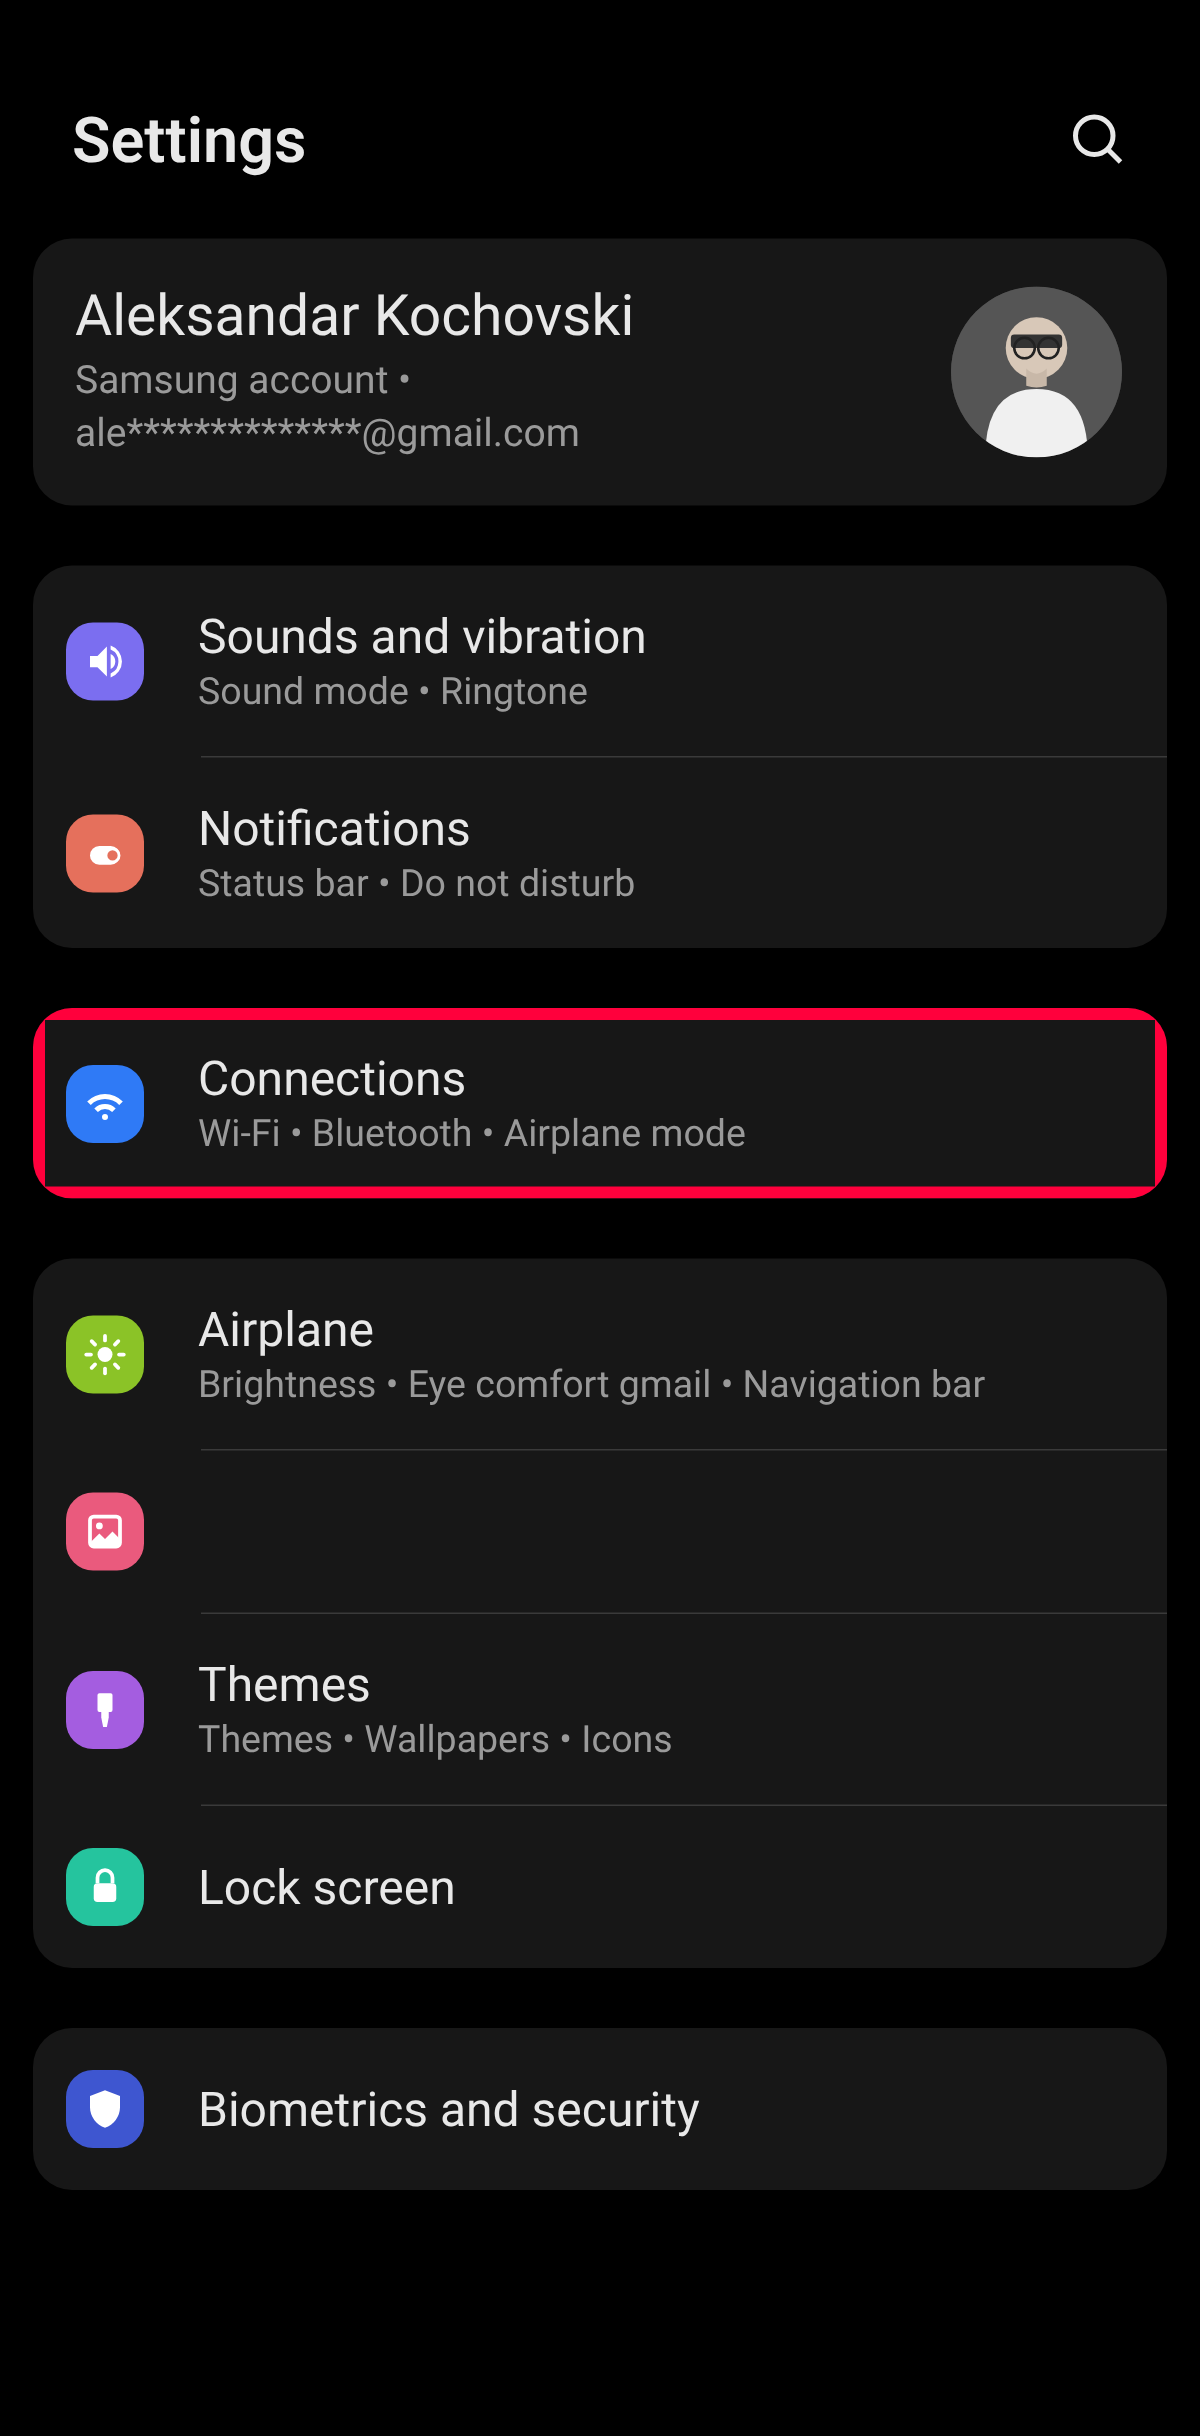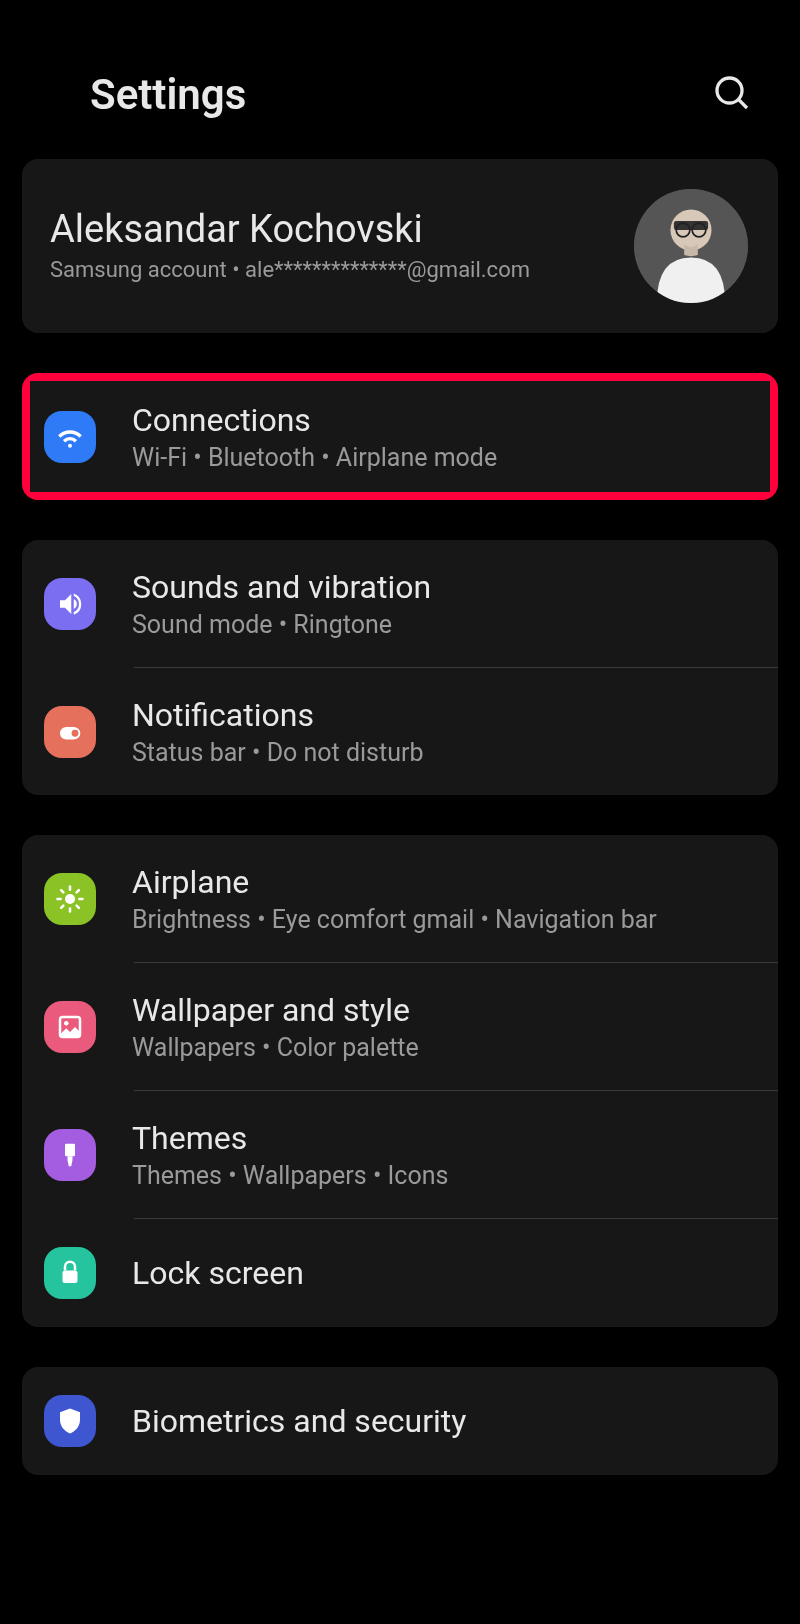--- a/index.html
+++ b/index.html
@@ -14,43 +14,42 @@
     .header {
       display: flex;
       justify-content: space-between;
       align-items: center;
       padding: 70px 48px 40px 48px;
     }
     .header-title {
       font-size: 42px;
       font-weight: 600;
       color: #e8e8e8;
-      margin-left: 42px;
     }
     .search-icon svg { width: 40px; height: 40px; }
     .card {
       background: #171717;
-      border-radius: 16px;
+      border-radius: 26px;
       margin: 0 22px 40px 22px;
       overflow: hidden;
     }
     .account-row {
       display: flex;
       align-items: center;
       justify-content: space-between;
       padding: 30px 30px 30px 28px;
     }
     .account-text { flex: 1; }
     .account-name {
       font-size: 38px;
       color: #e8e8e8;
       margin-bottom: 4px;
     }
     .account-sub {
-      font-size: 22px;
+      font-size: 26px;
       color: #9a9a9a;
       line-height: 1.35;
     }
     .avatar {
       width: 114px;
       height: 114px;
       border-radius: 50%;
       background: #3a3a3a;
       margin-left: 18px;
       display: flex;
@@ -133,79 +132,75 @@
         <circle cx="57" cy="36" r="6" fill="none" stroke="#222" stroke-width="1.5"></circle>
         <path d="M 20 100 Q 20 60 50 60 Q 80 60 80 100 Z" fill="#f0f0f0"></path>
         <path d="M 44 48 Q 50 54 56 48 L 56 58 Q 50 60 44 58 Z" fill="#c8b8a8"></path>
       </svg>
     </div>
   </div>
 </div>
 
 <div id="groups">
     <div class="card">
+      <div class="setting-row">
+      <div class="row-icon icon-purple">
+        <svg viewBox="0 0 24 24">
+            <use href="#ic-sound"></use>
+          </svg>
+      </div>
+      <div class="row-text">
+        <div class="row-title">Sounds and vibration</div>
+        <div class="row-sub">Sound mode  •  Ringtone</div>
+      </div>
+      </div>
+      <div class="divider"></div>
+      <div class="setting-row">
+      <div class="row-icon icon-coral">
+        <svg viewBox="0 0 24 24">
+            <use href="#ic-bell"></use>
+          </svg>
+      </div>
+      <div class="row-text">
+        <div class="row-title">Notifications</div>
+        <div class="row-sub">Status bar  •  Do not disturb</div>
+      </div>
+      </div>
+    </div>
+    <div class="card">
       <div class="setting-row highlighted">
       <div class="row-icon icon-blue">
         <svg viewBox="0 0 24 24">
             <use href="#ic-wifi"></use>
           </svg>
       </div>
       <div class="row-text">
         <div class="row-title">Connections</div>
         <div class="row-sub">Wi-Fi  •  Bluetooth  •  Airplane mode</div>
       </div>
       </div>
     </div>
     <div class="card">
       <div class="setting-row">
-      <div class="row-icon icon-purple">
-        <svg viewBox="0 0 24 24">
-            <use href="#ic-sound"></use>
-          </svg>
-      </div>
-      <div class="row-text">
-        <div class="row-title">Sounds and vibration</div>
-        <div class="row-sub">Sound mode  •  Ringtone</div>
-      </div>
-      </div>
-      <div class="divider"></div>
-      <div class="setting-row">
-      <div class="row-icon icon-coral">
-        <svg viewBox="0 0 24 24">
-            <use href="#ic-bell"></use>
-          </svg>
-      </div>
-      <div class="row-text">
-        <div class="row-title">Notifications</div>
-        <div class="row-sub">Status bar  •  Do not disturb</div>
-      </div>
-      </div>
-    </div>
-    <div class="card">
-      <div class="setting-row">
       <div class="row-icon icon-green">
         <svg viewBox="0 0 24 24">
             <use href="#ic-sun"></use>
           </svg>
       </div>
       <div class="row-text">
         <div class="row-title">Airplane</div>
         <div class="row-sub">Brightness  •  Eye comfort gmail  •  Navigation bar</div>
       </div>
       </div>
       <div class="divider"></div>
       <div class="setting-row">
       <div class="row-icon icon-pink">
         <svg viewBox="0 0 24 24">
             <use href="#ic-image"></use>
           </svg>
-      </div>
-      <div class="row-text">
-        <div class="row-title">Wallpaper and style</div>
-        <div class="row-sub">Wallpapers  •  Color palette</div>
       </div>
       </div>
       <div class="divider"></div>
       <div class="setting-row">
       <div class="row-icon icon-violet">
         <svg viewBox="0 0 24 24">
             <use href="#ic-brush"></use>
           </svg>
       </div>
       <div class="row-text">

